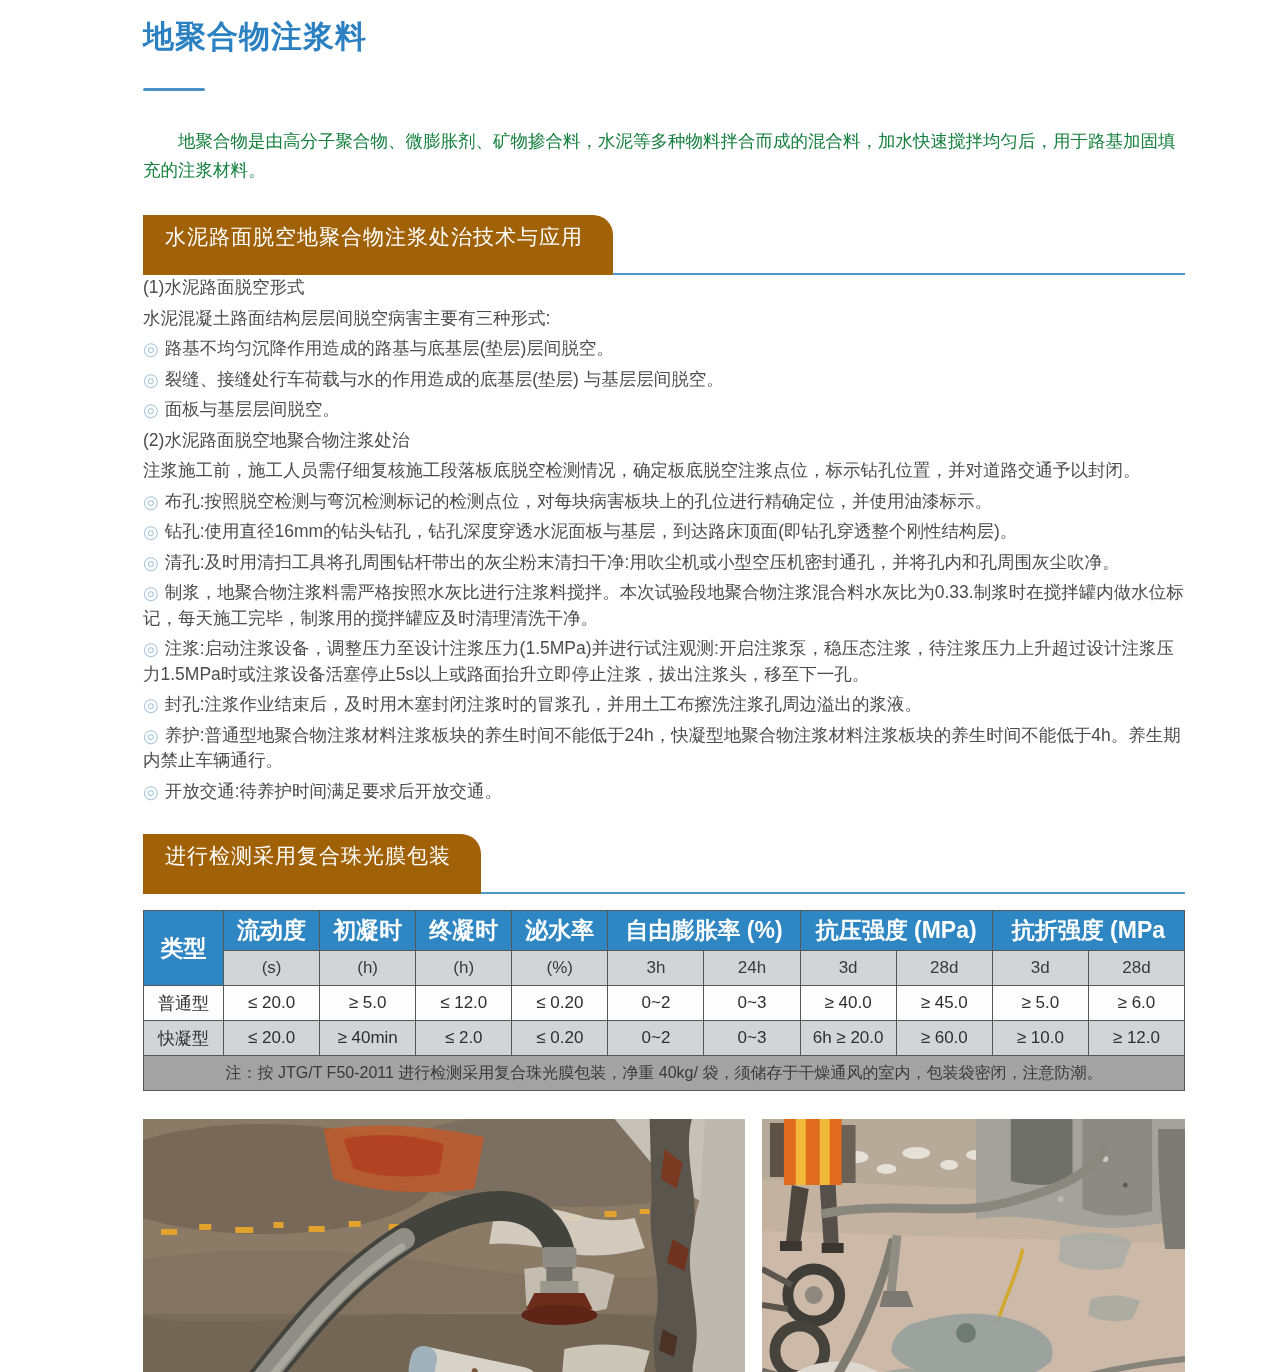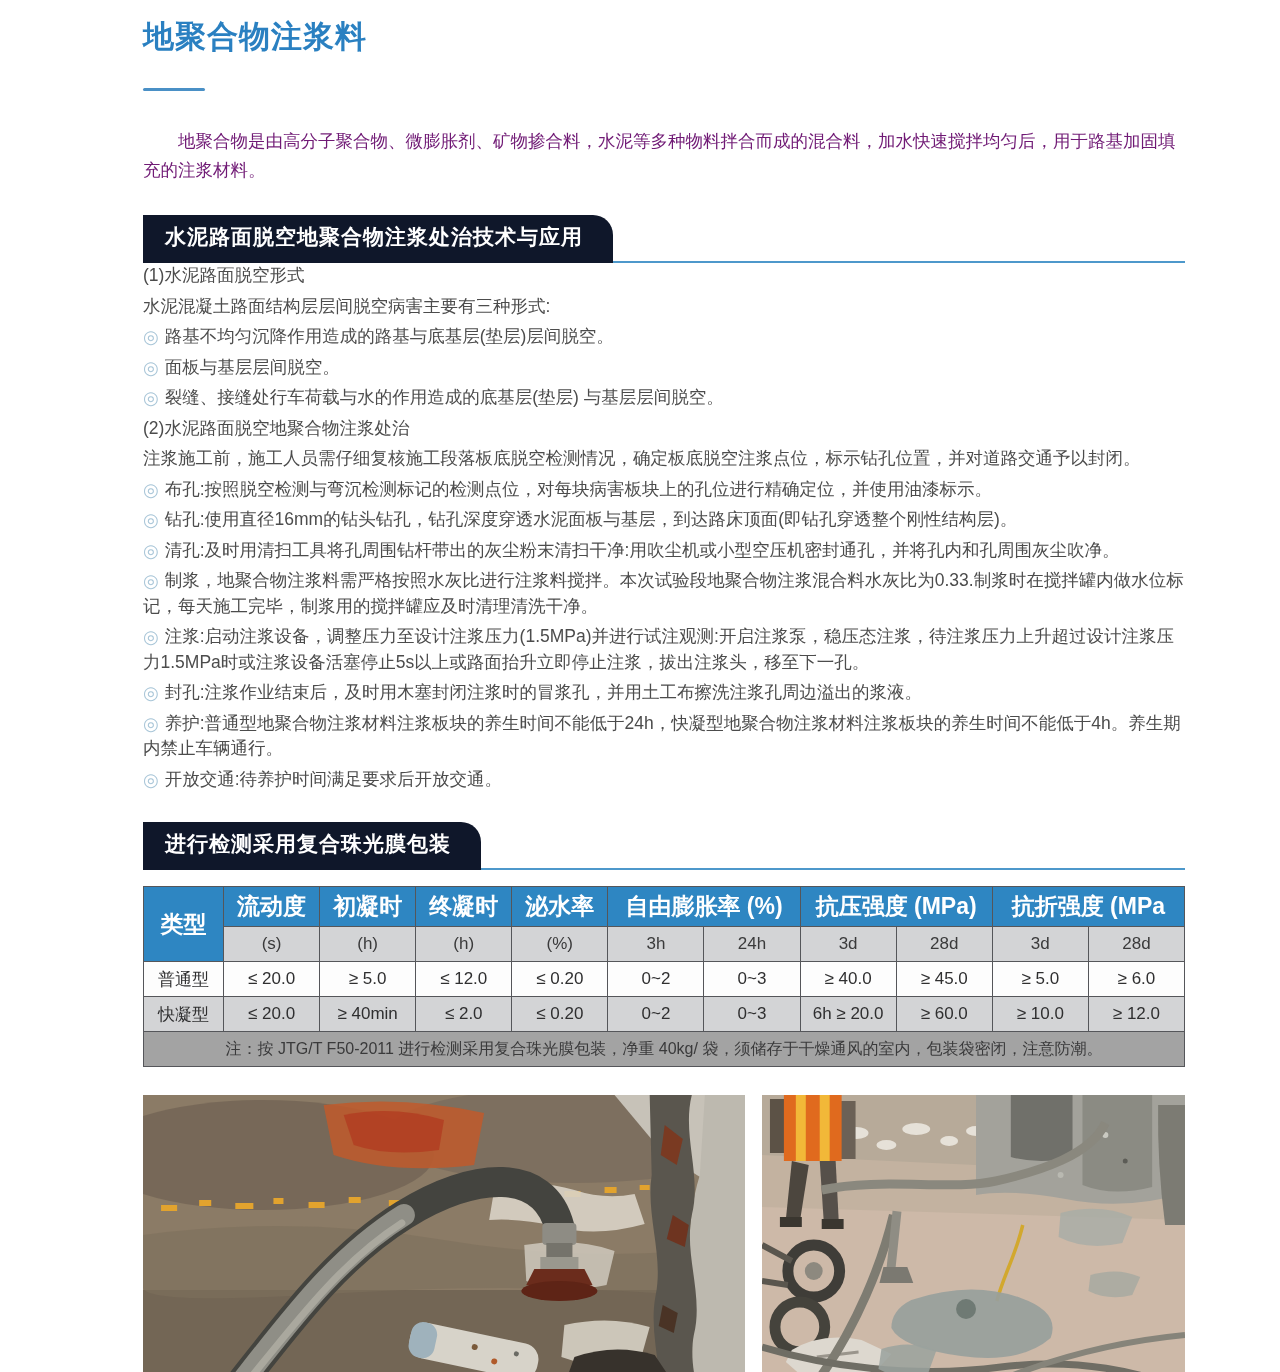--- a/index.html
+++ b/index.html
@@ -10,27 +10,27 @@
   }
   .page{position:relative;width:1280px;height:1020px;background:#fff;}
   .content{position:absolute;left:143px;top:0;width:1042px;}
 
   .doc-title{
     margin:16px 0 0 0;font-size:31px;font-weight:bold;color:#2a80c1;letter-spacing:1px;
   }
   .title-rule{width:62px;height:3px;background:#4a90c6;margin-top:30px;border-radius:2px;}
 
   .intro{
-    margin:36px 0 0 0;font-size:17.5px;line-height:29px;color:#701a75;text-indent:2em;
+    margin:36px 0 0 0;font-size:17.5px;line-height:29px;color:#15803d;text-indent:2em;
   }
 
   .banner-row{display:flex;align-items:flex-end;margin-top:30px;}
   .banner{
-    background:#0f172a;color:#ffffff;font-weight:bold;font-size:21px;
-    padding:8px 30px 12px 22px;border-top-right-radius:20px;white-space:nowrap;
+    background:#a16207;color:#ffffff;font-weight:normal;font-size:21px;
+    padding:8px 30px 24px 22px;border-top-right-radius:20px;white-space:nowrap;
     letter-spacing:1px;
   }
   .banner-line{flex:1;height:2px;background:#2e86c2;opacity:.85;}
 
   .paragraphs{margin-top:0;}
   .body-p{margin:0 0 5px 0;font-size:17.5px;line-height:25.5px;color:#4c4c4c;}
   .bullet{color:#a9c6d8;font-size:18px;margin-right:6px;position:relative;top:1px;}
 
   table.specs{
     border-collapse:collapse;width:1042px;margin-top:16px;
@@ -64,22 +64,22 @@
 
     <div class="banner-row">
       <div class="banner">水泥路面脱空地聚合物注浆处治技术与应用</div>
       <div class="banner-line"></div>
     </div>
 
     <div class="paragraphs">
         <p class="body-p"><span class="ptext">(1)水泥路面脱空形式</span></p>
         <p class="body-p"><span class="ptext">水泥混凝土路面结构层层间脱空病害主要有三种形式:</span></p>
         <p class="body-p"><span class="bullet">◎</span><span class="ptext">路基不均匀沉降作用造成的路基与底基层(垫层)层间脱空。</span></p>
+        <p class="body-p"><span class="bullet">◎</span><span class="ptext">裂缝、接缝处行车荷载与水的作用造成的底基层(垫层) 与基层层间脱空。</span></p>
         <p class="body-p"><span class="bullet">◎</span><span class="ptext">面板与基层层间脱空。</span></p>
-        <p class="body-p"><span class="bullet">◎</span><span class="ptext">裂缝、接缝处行车荷载与水的作用造成的底基层(垫层) 与基层层间脱空。</span></p>
         <p class="body-p"><span class="ptext">(2)水泥路面脱空地聚合物注浆处治</span></p>
         <p class="body-p"><span class="ptext">注浆施工前，施工人员需仔细复核施工段落板底脱空检测情况，确定板底脱空注浆点位，标示钻孔位置，并对道路交通予以封闭。</span></p>
         <p class="body-p"><span class="bullet">◎</span><span class="ptext">布孔:按照脱空检测与弯沉检测标记的检测点位，对每块病害板块上的孔位进行精确定位，并使用油漆标示。</span></p>
         <p class="body-p"><span class="bullet">◎</span><span class="ptext">钻孔:使用直径16mm的钻头钻孔，钻孔深度穿透水泥面板与基层，到达路床顶面(即钻孔穿透整个刚性结构层)。</span></p>
         <p class="body-p"><span class="bullet">◎</span><span class="ptext">清孔:及时用清扫工具将孔周围钻杆带出的灰尘粉末清扫干净:用吹尘机或小型空压机密封通孔，并将孔内和孔周围灰尘吹净。</span></p>
         <p class="body-p"><span class="bullet">◎</span><span class="ptext">制浆，地聚合物注浆料需严格按照水灰比进行注浆料搅拌。本次试验段地聚合物注浆混合料水灰比为0.33.制浆时在搅拌罐内做水位标记，每天施工完毕，制浆用的搅拌罐应及时清理清洗干净。</span></p>
         <p class="body-p"><span class="bullet">◎</span><span class="ptext">注浆:启动注浆设备，调整压力至设计注浆压力(1.5MPa)并进行试注观测:开启注浆泵，稳压态注浆，待注浆压力上升超过设计注浆压力1.5MPa时或注浆设备活塞停止5s以上或路面抬升立即停止注浆，拔出注浆头，移至下一孔。</span></p>
         <p class="body-p"><span class="bullet">◎</span><span class="ptext">封孔:注浆作业结束后，及时用木塞封闭注浆时的冒浆孔，并用土工布擦洗注浆孔周边溢出的浆液。</span></p>
         <p class="body-p"><span class="bullet">◎</span><span class="ptext">养护:普通型地聚合物注浆材料注浆板块的养生时间不能低于24h，快凝型地聚合物注浆材料注浆板块的养生时间不能低于4h。养生期内禁止车辆通行。</span></p>
         <p class="body-p"><span class="bullet">◎</span><span class="ptext">开放交通:待养护时间满足要求后开放交通。</span></p>

